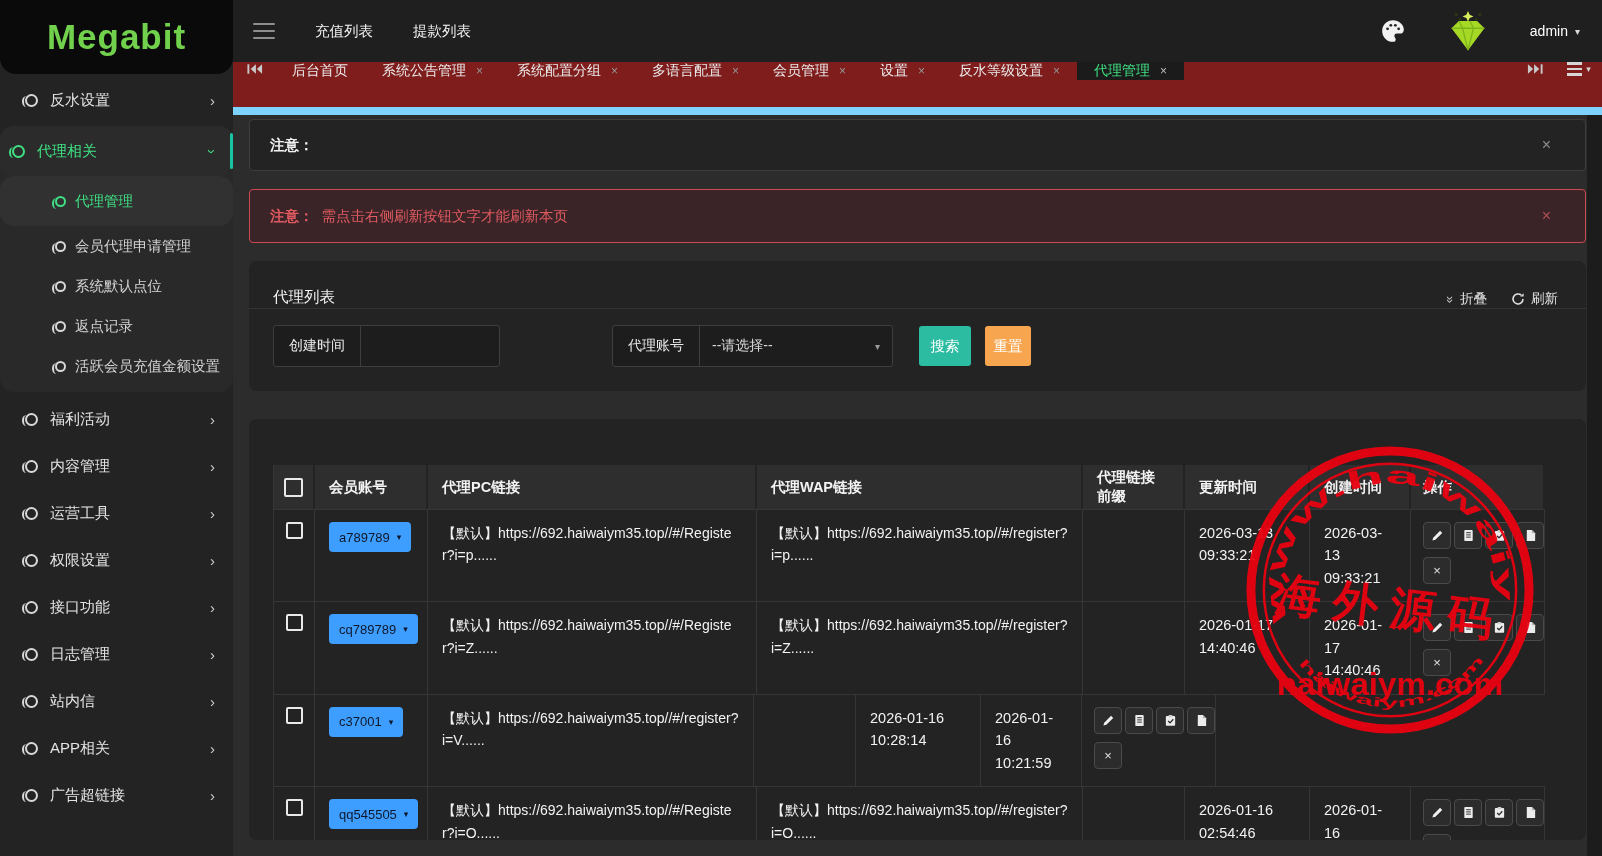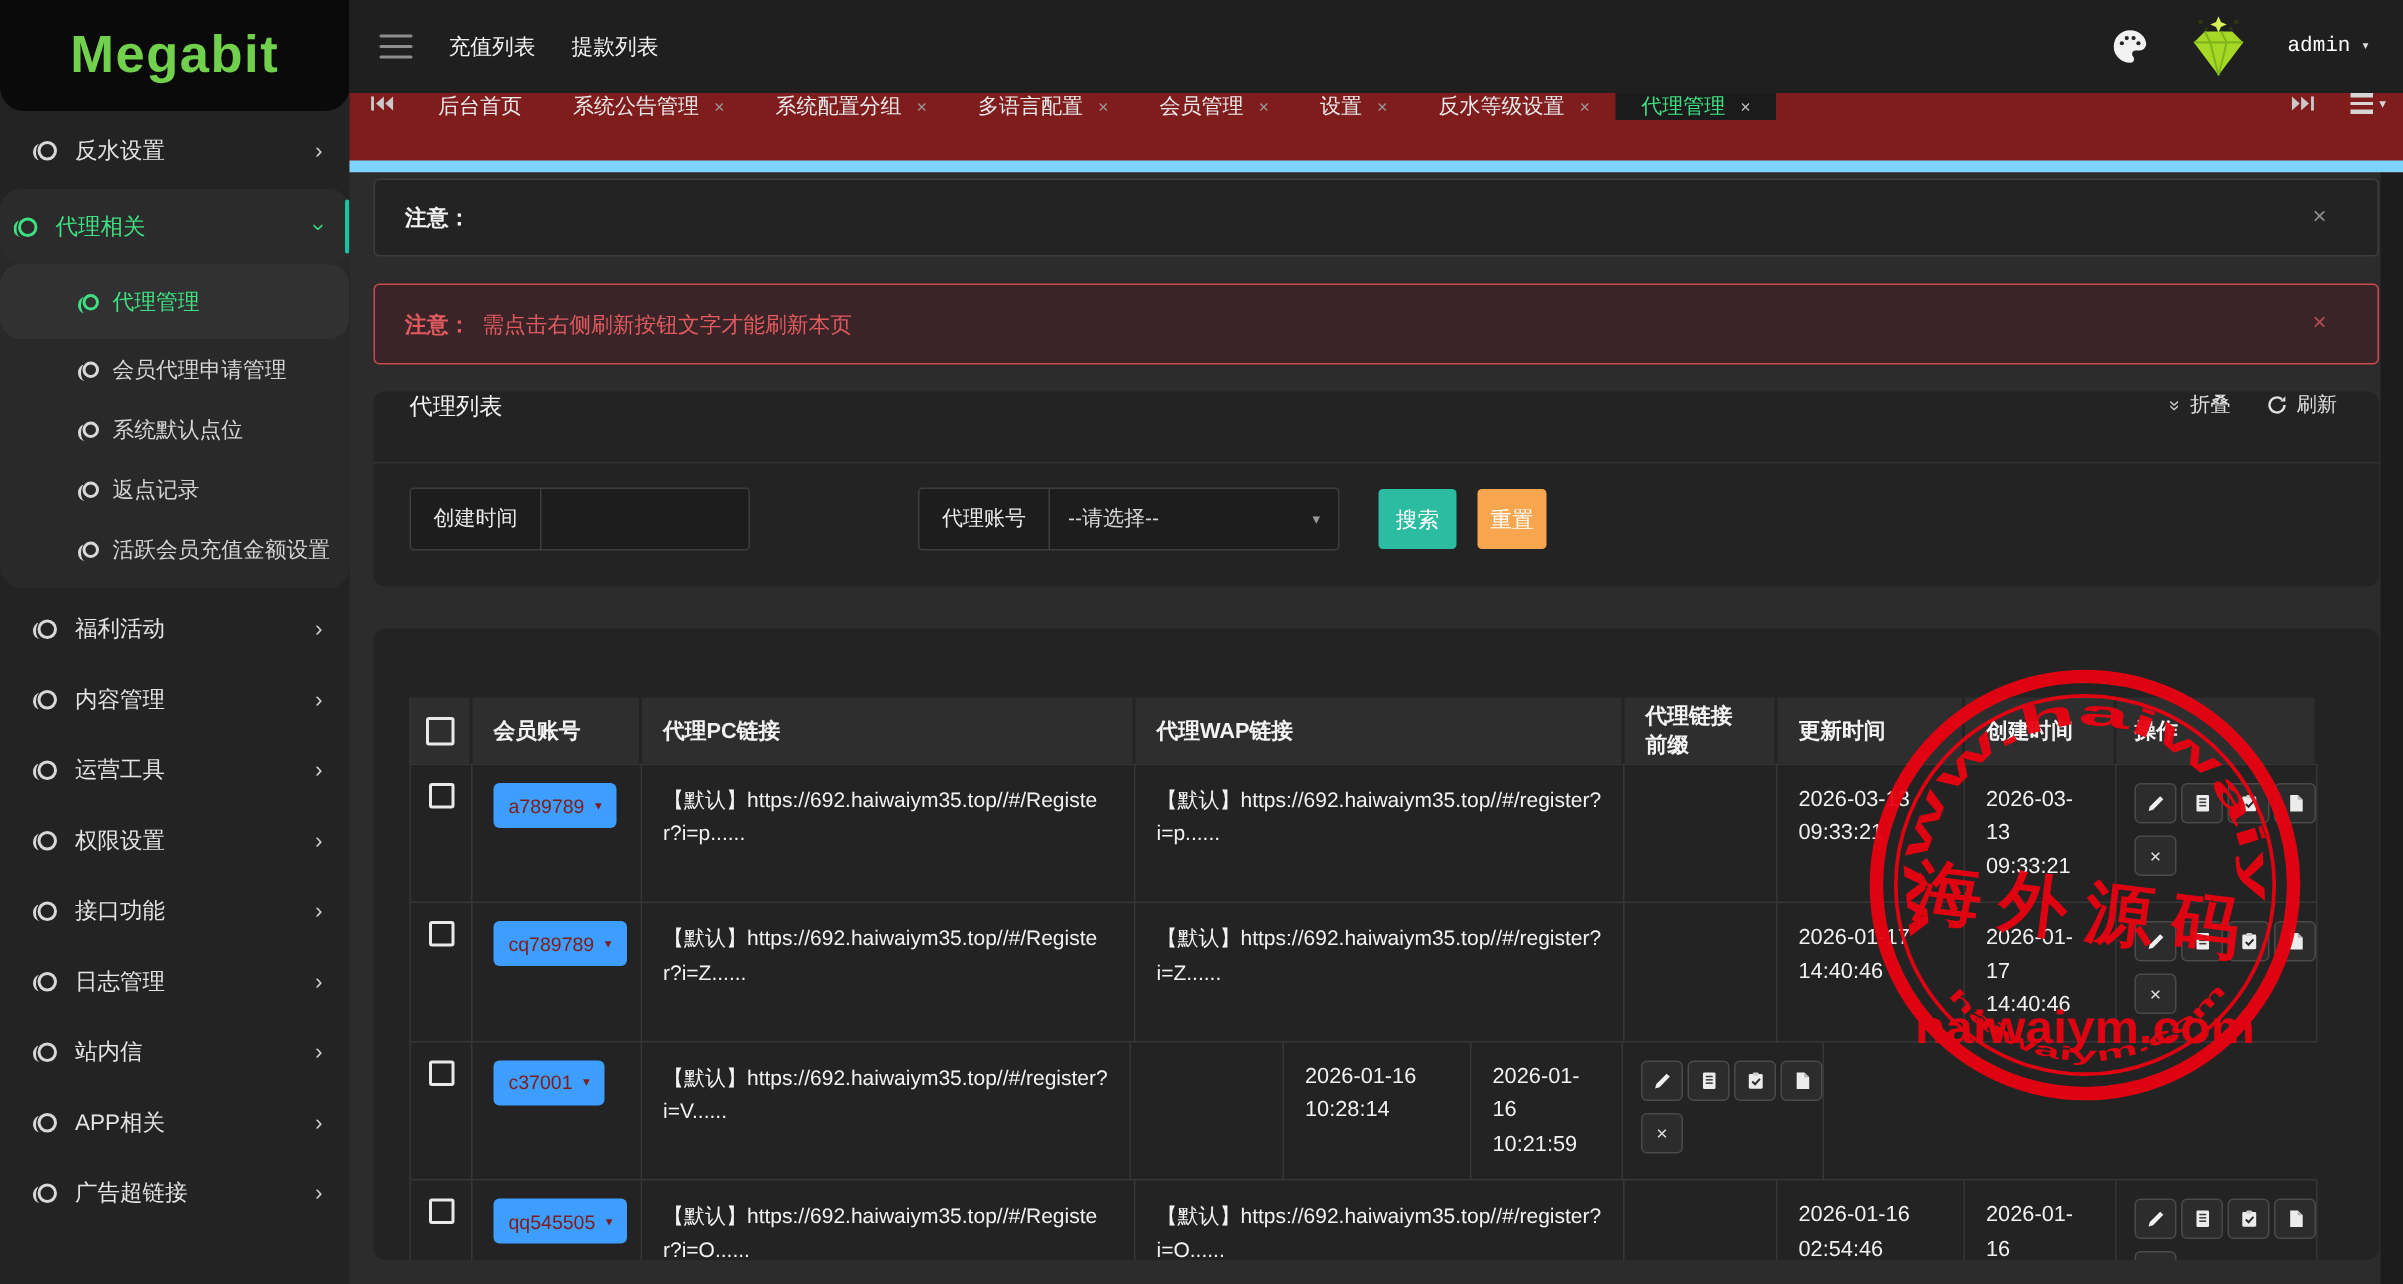--- a/index.html
+++ b/index.html
@@ -27,22 +27,22 @@
   .group-head::after { content:""; position:absolute; right:0; top:7px; bottom:7px; width:3px;
     background:#16c3a3; border-radius:3px; }
   .group-head .chev { color:#3fe083; transform:rotate(90deg); }
   .sub-item { height:40px; display:flex; align-items:center; gap:9px; padding-left:55px;
     font-size:14.5px; color:#d4d4d4; cursor:pointer; }
   .sub-item .ring { width:11px; height:11px; }
   .sub-item.active { height:50px; background:#313131; border-radius:14px; color:#3fe083; }
 
   
   .main { flex:1; display:flex; flex-direction:column; min-width:0; }
-  .topbar { height:62px; flex:none; display:flex; align-items:center; gap:24px;
-    padding:0 22px 0 20px; background:#1f1f1f;font-family:Liberation Mono, monospace; }
+  .topbar { height:62px; flex:none; display:flex; align-items:center; gap:40px;
+    padding:0 22px 0 20px; background:#1f1f1f; }
   .burger { display:flex; flex-direction:column; gap:5px; cursor:pointer; }
   .burger span { width:22px; height:2px; background:#8e8e8e; border-radius:1px; }
   .top-nav { font-size:14.5px; color:#f2f2f2; cursor:pointer; }
   .top-spacer { flex:1; }
   .top-ic { cursor:pointer; display:flex; align-items:center; }
   .user { display:flex; align-items:center; gap:7px; font-size:14px; color:#fff; cursor:pointer; }
   .user .caret { font-size:10px; color:#ddd; }
 
   
   .tabbar { height:53px; flex:none; background:#7f1d1d; display:flex; align-items:flex-start;
@@ -67,21 +67,21 @@
   .notice { height:52px; background:#232323; border:1px solid #3d3d3d; border-radius:4px;
     display:flex; align-items:center; padding:0 60px 0 20px; margin-bottom:18px;
     position:relative; font-size:14.5px; color:#f1f1f1; }
   .notice b { margin-right:8px; }
   .notice .close { position:absolute; right:34px; top:50%; transform:translateY(-50%);
     color:#8f8f8f; font-size:16px; cursor:pointer; }
   .notice.danger { height:54px; background:#3a2427; border-color:#c94a50; color:#e05a60; }
   .notice.danger .close { color:#b35056; }
 
   .panel { background:#232323; border-radius:8px; }
-  .panel-head { height:48px; display:flex; align-items:flex-start; padding:0 28px 0 24px;
+  .panel-head { height:48px; display:flex; align-items:flex-end; padding:0 28px 0 24px;
     border-bottom:1px solid #333; font-size:15.5px; color:#f2f2f2; }
   .panel-tools { margin-left:auto; display:flex; gap:24px; align-items:center;
     font-size:13.5px; color:#e0e0e0; }
   .tool { display:flex; align-items:center; gap:6px; cursor:pointer; }
   .fold-ic { display:inline-block; transform:rotate(90deg); font-size:13px; color:#cfcfcf; }
   .panel-body { padding:16px 24px 24px; display:flex; align-items:center; }
 
   .fgroup { display:flex; align-items:stretch; border:1px solid #3e3e3e; background:#1d1d1d;
     border-radius:3px; height:42px; }
   .flabel { display:flex; align-items:center; padding:0 15px; font-size:14px; color:#eaeaea;
@@ -114,21 +114,21 @@
   .c3 { width:326px; }
   .c4 { width:102px; }
   .c5 { width:125px; }
   .c6 { width:101px; }
   .c7 { width:134px; padding:12px 0 12px 12px; }
   .link { word-break:break-all; line-height:1.6; display:block; }
   .date { line-height:1.55; font-size:14.5px; display:block; }
   .cb { width:17px; height:17px; border:2px solid #e9e9e9; border-radius:2px; display:block;
     cursor:pointer; background:transparent; }
   .cb.big { width:19px; height:19px; }
-  .acct { background:#3d9eff; color:#7f1d1d; border:none; border-radius:4px; height:30px;
+  .acct { background:#3d9eff; color:#0f172a; border:none; border-radius:4px; height:30px;
     padding:0 10px; display:flex; align-items:center; gap:7px; font-size:13px;
     cursor:pointer; font-family:inherit; white-space:nowrap; }
   .acct .caret { font-size:9px; }
   .ops { flex-wrap:wrap; align-content:flex-start; display:flex; gap:4px 3px; }
   .op { width:28px; height:27px; background:#2c2c2c; border:1px solid #4a4a4a; border-radius:4px;
     display:flex; align-items:center; justify-content:center; cursor:pointer;
     color:#e0e0e0; font-size:13px; padding:0; font-family:inherit; }
   .op svg { width:13px; height:13px; }
   .op-x { flex-basis:28px; }
   .ops .brk { flex-basis:100%; height:0; }

